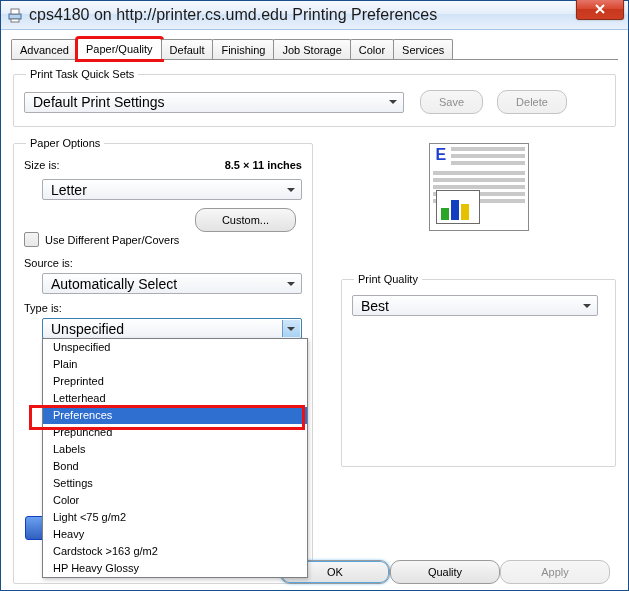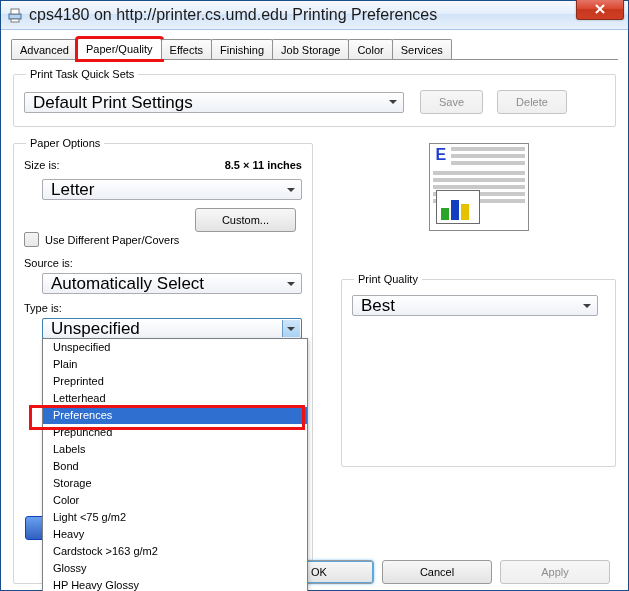--- a/index.html
+++ b/index.html
@@ -9,27 +9,27 @@
 .titlebar-text{font-size:16px;color:#1a1a1a}
 .close-btn{position:absolute;right:4px;top:-2px;width:46px;height:20px;background:linear-gradient(to bottom,#e67a6e 0%,#d9472f 49%,#c6381f 50%,#cf3e23 100%);border:1px solid #8b2b1a;border-top:none;border-radius:0 0 3px 3px;display:flex;align-items:center;justify-content:center;color:#fff;font-size:10px;box-shadow:0 0 2px rgba(0,0,0,.3)}
 .body{padding:8px 10px 0 10px;position:relative}
 .tabs{display:flex;align-items:flex-end;border-bottom:1px solid #919191;margin-bottom:8px}
 .tab{padding:4px 8px 3px;border:1px solid #919191;border-bottom:none;background:linear-gradient(#fcfcfc,#ececec);margin-right:-1px;font-size:11px;border-radius:2px 2px 0 0;cursor:default;position:relative}
 .tab.active{background:#fff;border-bottom:1px solid #fff;margin-bottom:-1px;padding-bottom:4px}
 .tab.hl{outline:3px solid #e11;outline-offset:-1px}
 .fieldset{border:1px solid #d6d6d6;border-radius:2px;padding:10px 10px 12px;margin-bottom:10px;position:relative}
 .fieldset>legend{font-size:11px;padding:0 4px;margin-left:2px}
 .row{display:flex;align-items:center}
-.select{position:relative;height:21px;background:linear-gradient(#fff,#eef1f6);border:1px solid #abadb3;border-radius:2px;display:flex;padding:0 20px 0 8px;font-size:17px;box-sizing:border-box;min-width:0}
+.select{position:relative;height:21px;background:linear-gradient(#fff,#eef1f6);border:1px solid #abadb3;border-radius:2px;display:flex;align-items:center;padding:0 20px 0 8px;font-size:14px;box-sizing:border-box;min-width:0}
 .select.wide{width:380px}
 .select.med{width:260px}
 .select::after{content:"";position:absolute;right:6px;top:50%;margin-top:-2px;border:4px solid transparent;border-top-color:#3d3d3d}
 .select.open{border-color:#3c7fb1}
 .select.open::before{content:"";position:absolute;right:1px;top:1px;bottom:1px;width:17px;background:linear-gradient(#cfe6fa,#a9d2f3);border-left:1px solid #6f9dc5}
-.btn{height:22px;padding:0 18px;background:linear-gradient(#f7f7f7,#e3e3e3);border:1px solid #9a9a9a;border-radius:3px;font-size:11px;display:inline-flex;align-items:center;justify-content:center;cursor:default}
+.btn{height:22px;padding:0 18px;background:linear-gradient(#f7f7f7,#e3e3e3);border:1px solid #9a9a9a;border-radius:10px;font-size:11px;display:inline-flex;align-items:center;justify-content:center;cursor:default}
 .btn.primary{box-shadow:0 0 0 1px #59a7e0 inset,0 0 3px #8ecdf5}
 .btn.disabled{color:#8d8d8d;background:linear-gradient(#f6f6f6,#efefef);border-color:#c4c4c4}
 .checkbox{width:13px;height:13px;border:1px solid #8e8f90;background:linear-gradient(#f4f4f4,#e8e8e8);border-radius:2px;margin-right:6px}
 .label{font-size:11px}
 .preview{width:100px;height:88px;border:1px solid #8a8a8a;background:#fff;padding:3px;box-sizing:border-box;position:relative;margin:6px auto 0 auto}
 .preview .line{height:4px;background:#c9c9c9;margin-bottom:3px}
 .preview .e{position:absolute;left:6px;top:4px;font-weight:bold;color:#2040d0;font-size:16px;line-height:14px}
 .preview .chartbox{position:absolute;left:6px;bottom:6px;width:42px;height:32px;border:1px solid #6a6a6a;background:#fff}
 .preview .bar{position:absolute;bottom:3px;width:8px}
 .preview .b1{left:4px;height:12px;background:#2aa52a}
@@ -37,21 +37,21 @@
 .preview .b3{left:24px;height:16px;background:#e5c100}
 .dropdown{position:absolute;left:7px;top:20px;width:264px;border:1px solid #7c7f84;background:#fff;z-index:50;box-shadow:1px 2px 4px rgba(0,0,0,.2)}
 .dropdown .opt{padding:1px 10px;font-size:11px;line-height:15px;cursor:default;white-space:nowrap}
 .dropdown .opt.sel{background:#2f6fd0;color:#fff}
 .opt-hl{position:absolute;border:3px solid #e11;pointer-events:none}
 .paper-opts{display:flex;gap:24px;align-items:flex-start}
 .left-col{flex:0 0 300px}
 .right-col{flex:1;padding-top:0}
 .size-row{display:flex;justify-content:space-between;align-items:flex-start;margin-bottom:4px}
 .btn-col{display:flex;gap:14px}
-.dlg-btns{position:absolute;right:18px;bottom:10px;display:flex;gap:8px}
+.dlg-btns{position:absolute;right:18px;bottom:10px;display:flex;}
 #type-wrap{position:relative;margin-top:8px}
 #type-select-wrap{position:relative}
 .app-icon-holder{position:absolute;left:24px;bottom:54px}
 .app-icon{width:22px;height:22px;border:1px solid #1040c0;border-radius:3px;background:linear-gradient(#6aa0f0,#3060c0)}
 </style>
 </head>
 <body>
 <div class="window">
   <div class="titlebar">
     <span class="title-icon">
@@ -66,21 +66,21 @@
       <svg width="10" height="10" viewBox="0 0 10 10">
           <path d="M1 1 L9 9 M9 1 L1 9" stroke="#fff" stroke-width="2"></path>
         </svg>
     </div>
   </div>
 
   <div class="body">
     <div class="tabs">
       <div class="tab">Advanced</div>
       <div class="tab active hl">Paper/Quality</div>
-      <div class="tab">Effects</div>
+      <div class="tab">Default</div>
       <div class="tab">Finishing</div>
       <div class="tab">Job Storage</div>
       <div class="tab">Color</div>
       <div class="tab">Services</div>
     </div>
 
     <fieldset class="fieldset">
       <legend>Print Task Quick Sets</legend>
       <div class="row" style="gap:16px">
         <div class="select wide">
@@ -127,26 +127,25 @@
               </div>
               <div class="dropdown" id="type-dropdown" style="left:18px">
                   <div class="opt">Unspecified</div>
                   <div class="opt">Plain</div>
                   <div class="opt">Preprinted</div>
                   <div class="opt">Letterhead</div>
                   <div class="opt sel">Preferences</div>
                   <div class="opt">Prepunched</div>
                   <div class="opt">Labels</div>
                   <div class="opt">Bond</div>
-                  <div class="opt">Storage</div>
+                  <div class="opt">Settings</div>
                   <div class="opt">Color</div>
                   <div class="opt">Light &lt;75 g/m2</div>
                   <div class="opt">Heavy</div>
                   <div class="opt">Cardstock &gt;163 g/m2</div>
-                  <div class="opt">Glossy</div>
                   <div class="opt">HP Heavy Glossy</div>
                   <div class="opt-hl" style="left: -14px; top: 66px; width: 270px; height: 19px;"></div>
                 </div>
             </div>
           </div>
         </fieldset>
       </div>
 
       <div class="right-col">
         <div style="height:130px">
@@ -180,17 +179,17 @@
         </fieldset>
       </div>
     </div>
 
     <div class="app-icon-holder">
         <div class="app-icon"></div>
       </div>
 
     <div class="dlg-btns">
       <div class="btn primary" style="width:72px">OK</div>
-      <div class="btn" style="width:72px">Cancel</div>
+      <div class="btn" style="width:72px">Quality</div>
       <div class="btn disabled" style="width:72px">Apply</div>
     </div>
   </div>
 </div>
 
 </body></html>

